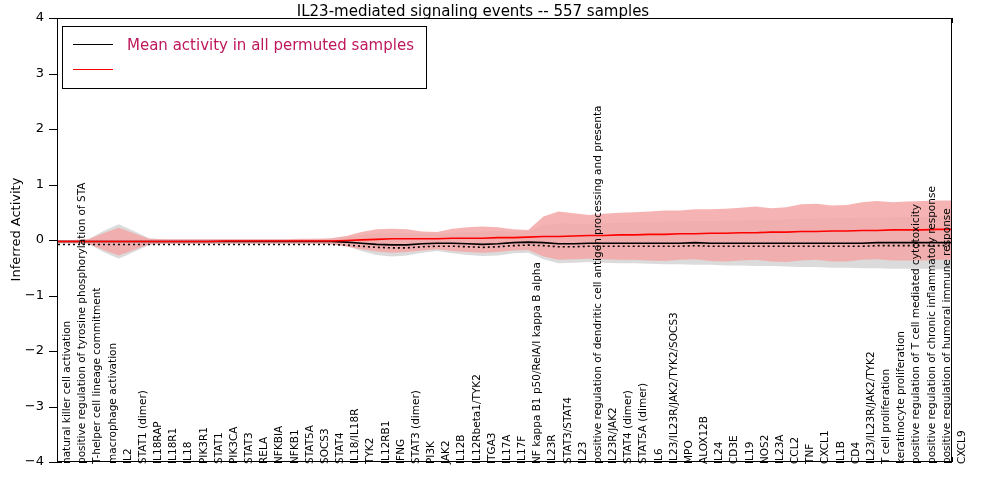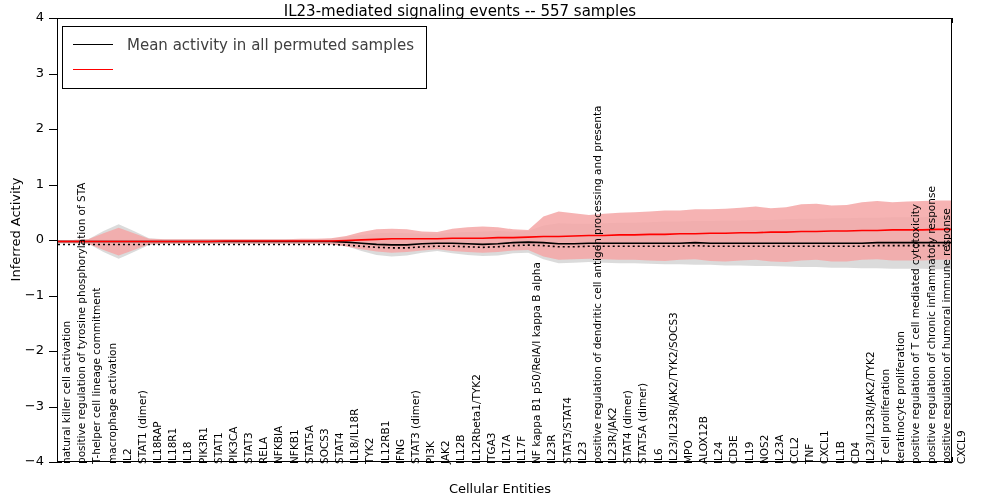--- a/index.html
+++ b/index.html
@@ -1,20 +1,20 @@
 <!DOCTYPE html>
 <html><head>
 <meta charset="utf-8">
 <style>
   html,body{margin:0;padding:0;background:#ffffff;}
   body{width:1000px;height:500px;overflow:hidden;font-family:"DejaVu Sans",sans-serif;}
   #root{position:relative;width:1000px;height:500px;}
 
   #title{
-    position:absolute;left:0;top:2px;width:920px;text-align:center;
+    position:absolute;left:13px;top:2px;width:920px;text-align:center;
     font-size:15px;color:#000;letter-spacing:0px;
   }
 
   #ylabel{
     position:absolute;left:-85px;top:222px;width:200px;text-align:center;
     transform:rotate(-90deg);transform-origin:center center;
     font-size:13px;color:#000;
   }
   #xlabel{
     position:absolute;left:0;top:481px;width:1000px;text-align:center;
@@ -51,31 +51,30 @@
   
   #legend{
     position:absolute;left:62px;top:26px;
     background:#fff;border:1px solid #000;
     padding:5px 12px 6px 10px;
     box-sizing:border-box;
   }
   .leg-row{display:flex;align-items:center;height:25px;}
   .leg-line{width:40px;height:0;border-top:1.4px solid #000;margin-right:14px;}
   .leg-line.red{border-top-color:#ff0000;}
-  .leg-text{font-size:15px;color:#404040;}
+  .leg-text{font-size:15px;color:#be185d;}
 </style>
 </head>
 <body>
 
 <div id="root">
 
   <div id="title">IL23-mediated signaling events -- 557 samples</div>
 
   <div id="ylabel">Inferred Activity</div>
-  <div id="xlabel">Cellular Entities</div>
 
   <div id="yaxis-ticks">
       <div class="ytick" style="top: 18px;"></div>
       <div class="ytick-in" style="top: 18px;"></div>
       <div class="ylab" style="top: 9px;">4</div>
       <div class="ytick" style="top: 73.5px;"></div>
       <div class="ytick-in" style="top: 73.5px;"></div>
       <div class="ylab" style="top: 64.5px;">3</div>
       <div class="ytick" style="top: 129px;"></div>
       <div class="ytick-in" style="top: 129px;"></div>

